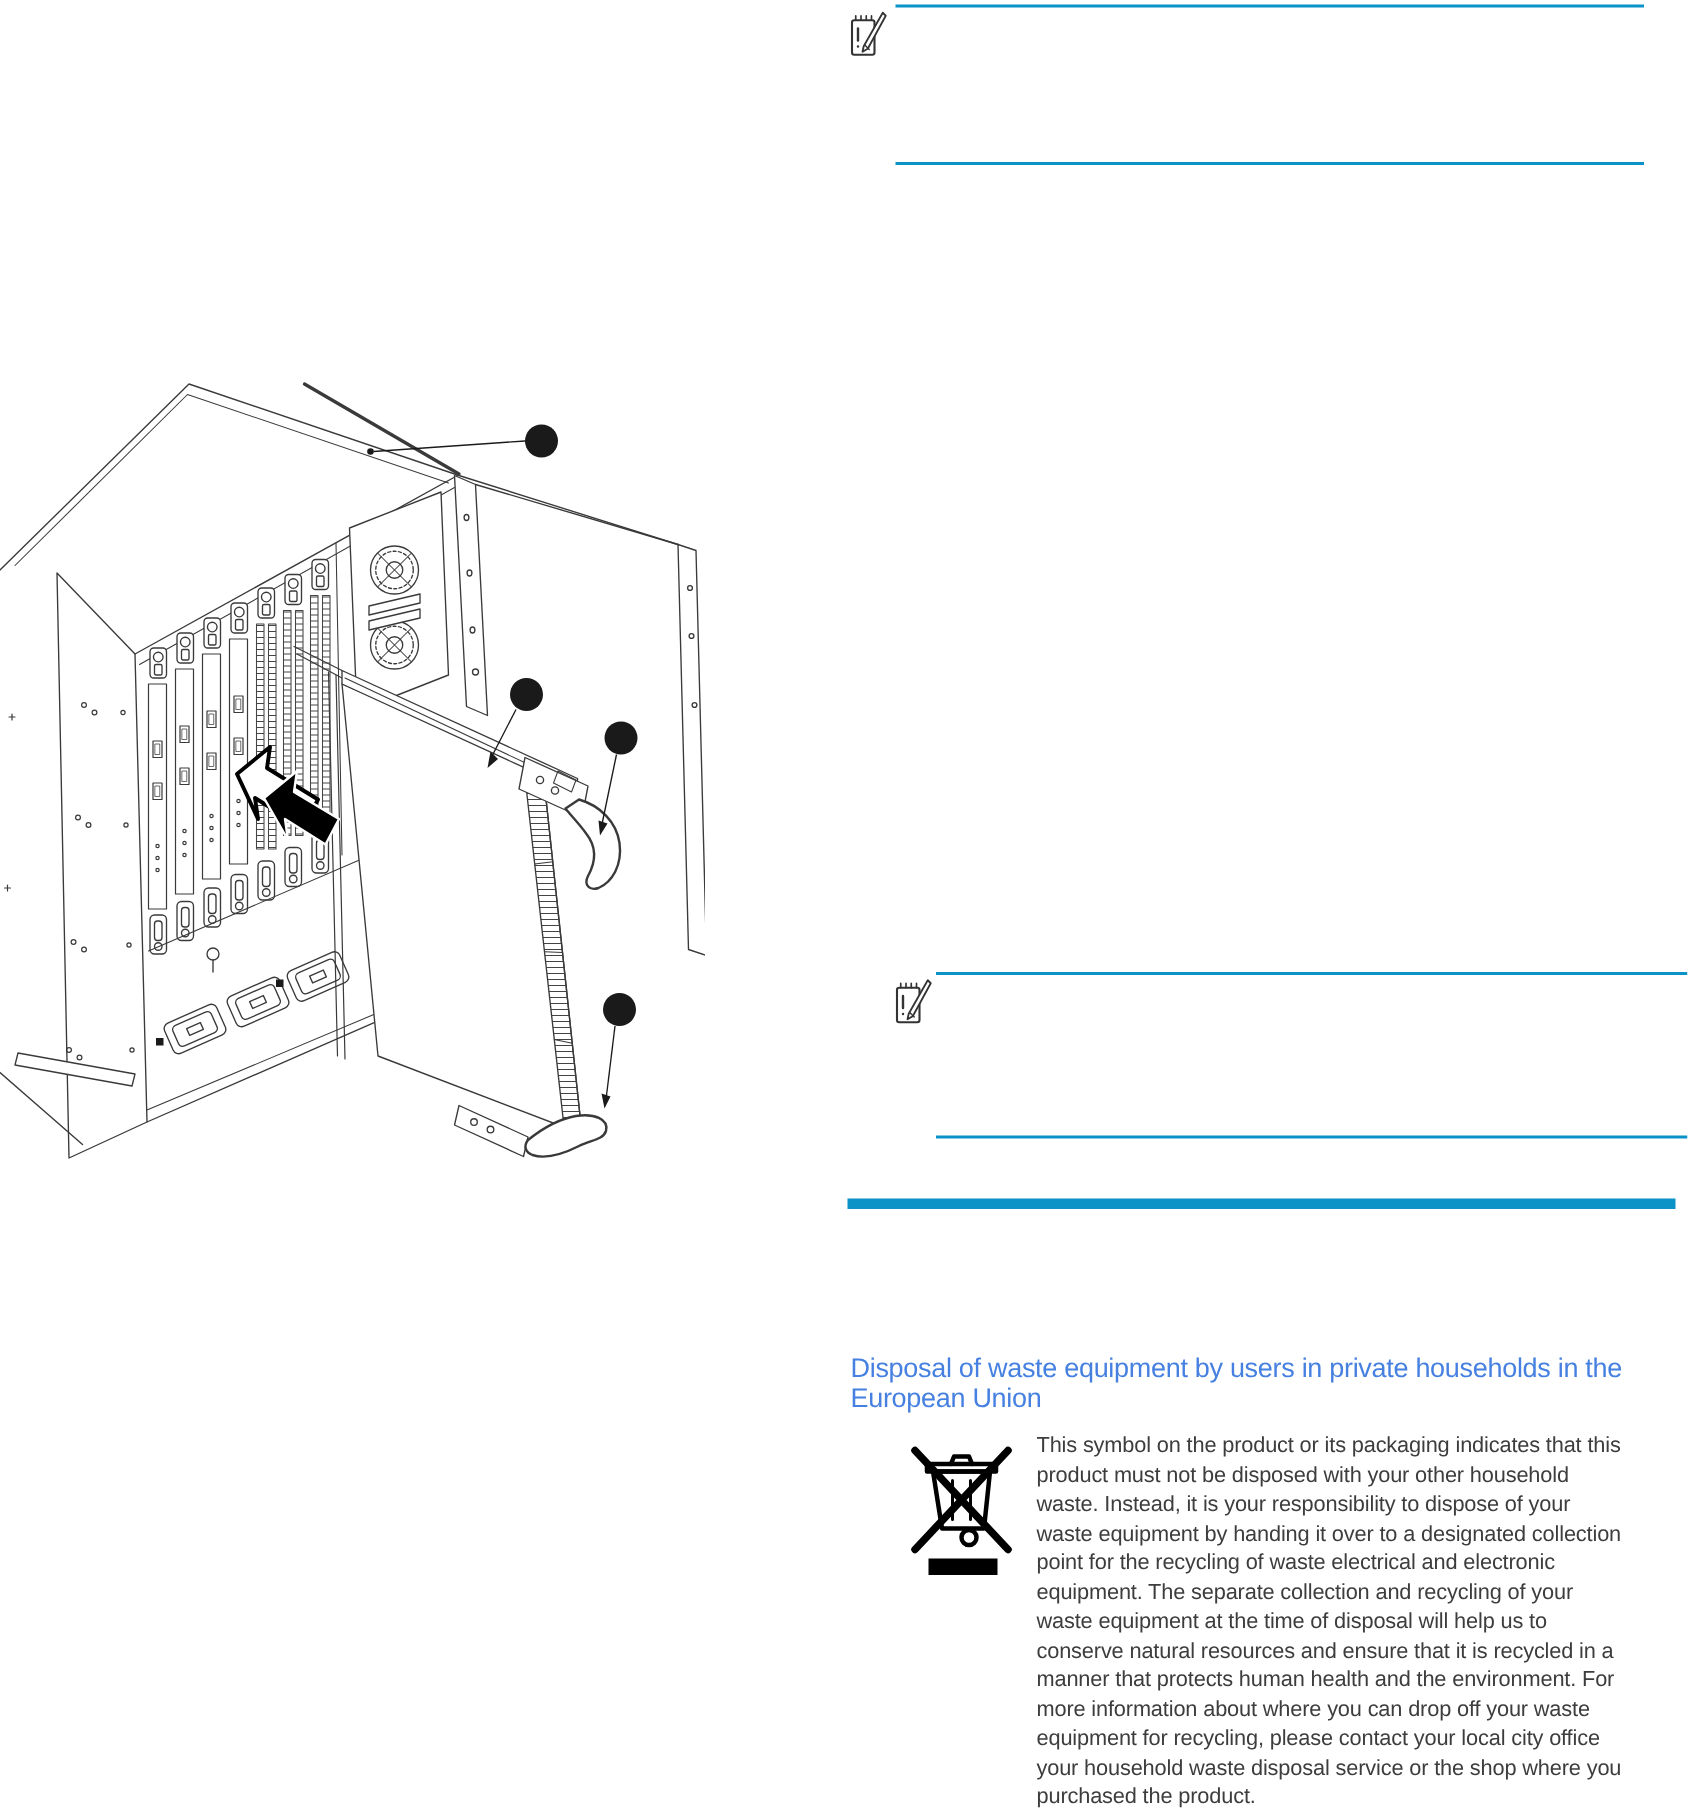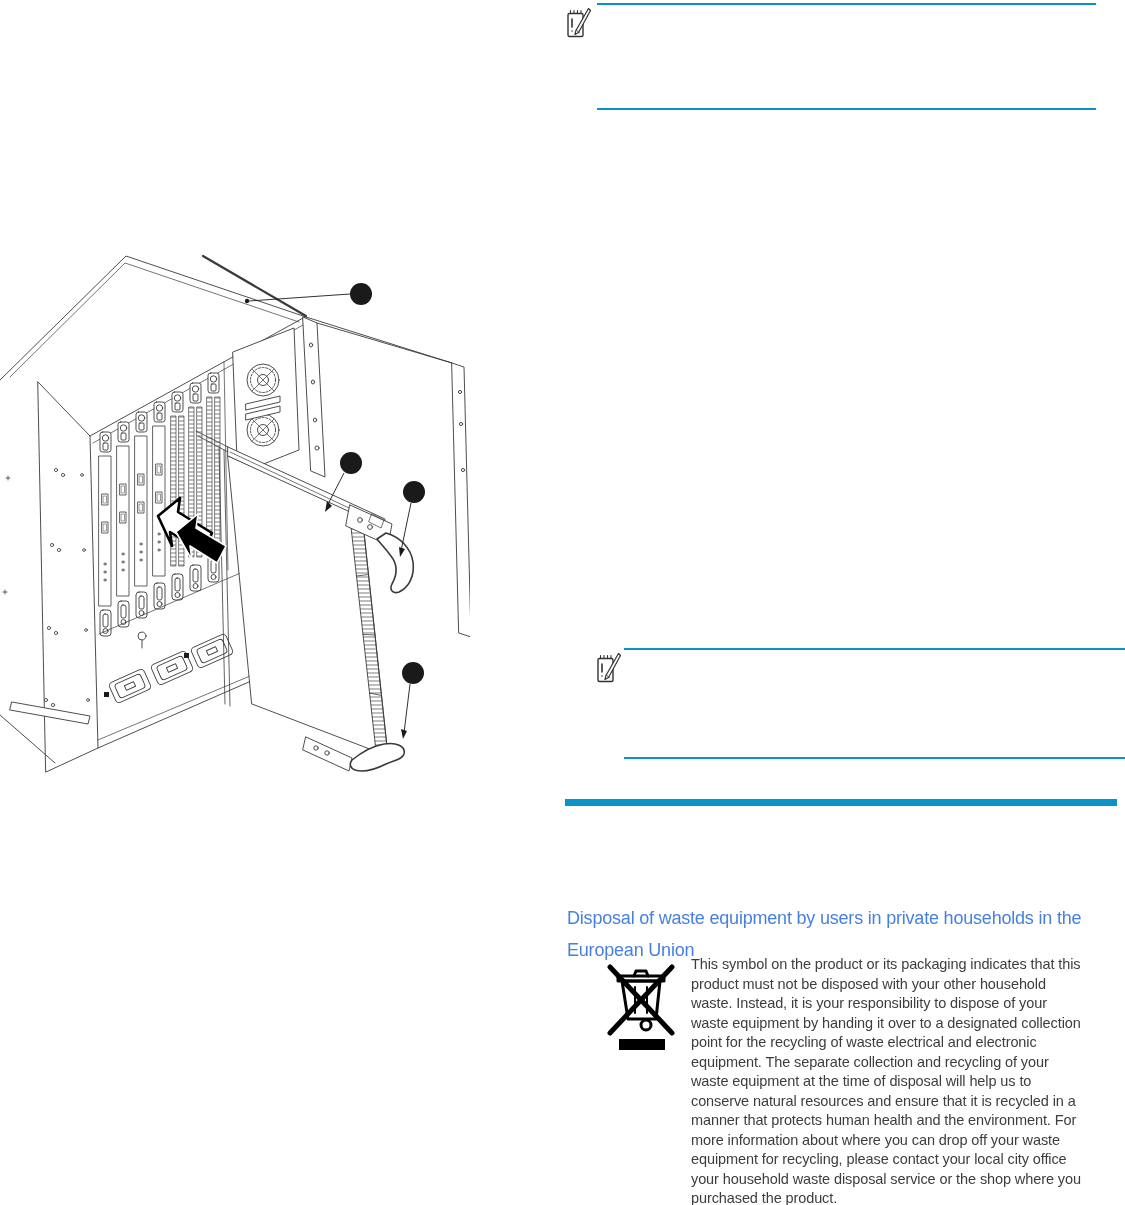--- a/index.html
+++ b/index.html
@@ -13,21 +13,21 @@
   html,body{background:#fff;}
   body{
     width:1125px;height:1205px;position:relative;overflow:hidden;
     font-family:"Liberation Sans",sans-serif;color:var(--text-col);
   }
   .abs{position:absolute;}
   .rule{height:2px;background:var(--rule-blue);}
   .note-icon{width:26px;height:34px;}
   .divider-bar{height:7px;background:var(--divider-blue);}
   .section-heading{
-    font-size:18px;line-height:32px;color:var(--heading-blue);
+    font-size:18px;line-height:20px;color:var(--heading-blue);
     letter-spacing:-0.2px;width:540px;
   }
   .section-body{
     font-size:14.5px;line-height:19.5px;color:var(--text-col);
     width:390px;letter-spacing:-0.1px;
   }
   .figure-svg *{vector-effect:none;}
 </style>
 </head>
 <body>

